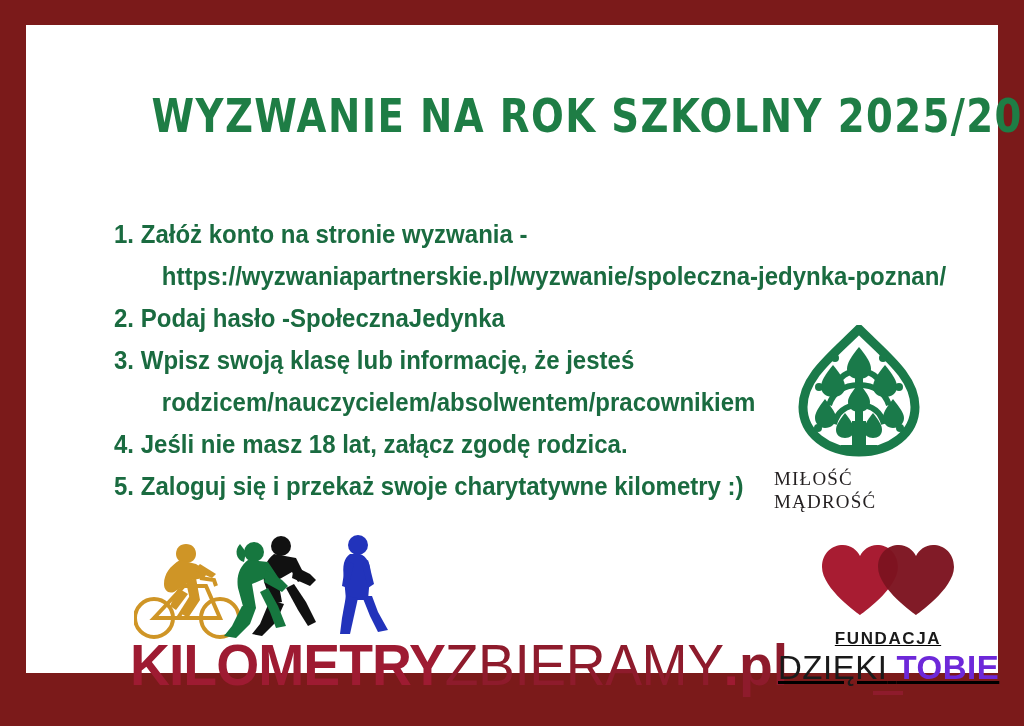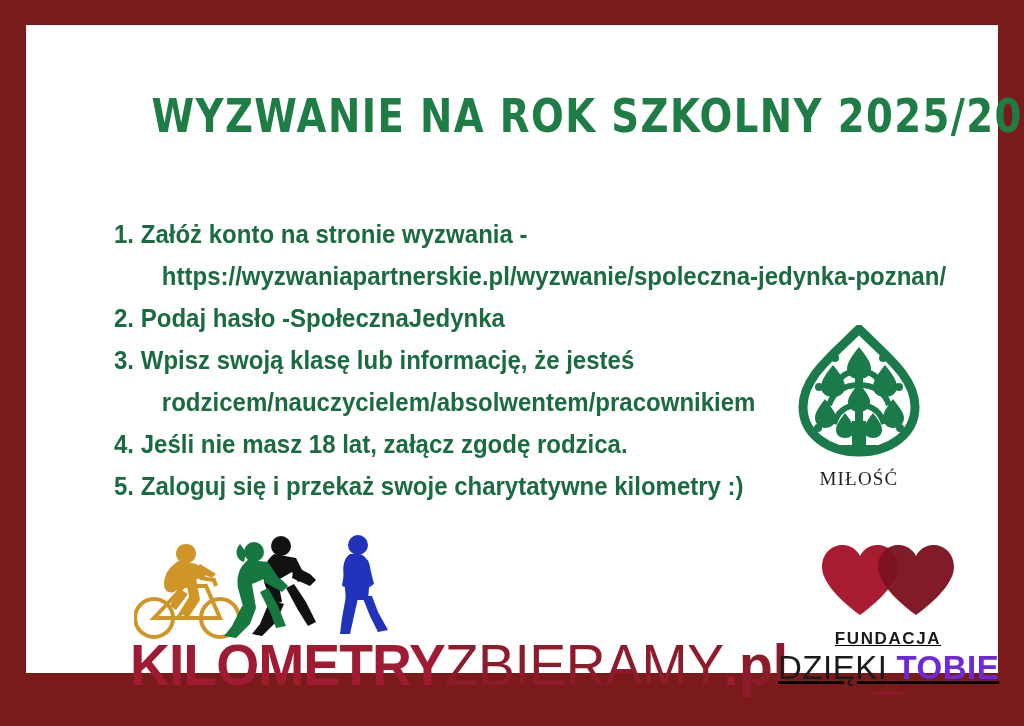--- a/index.html
+++ b/index.html
@@ -53,21 +53,21 @@
 
   
   #tree-logo{
     position:absolute;
     left:748px; top:300px;
     width:170px; height:195px;
   }
   #tree-logo svg{ display:block; margin:0 auto; }
   .tree-words{
     margin-top:2px;
-    text-align:center;
+    text-align:left;
     color:#231f20;
     font-family:"Liberation Serif", serif;
     font-size:19px;
     letter-spacing:1.2px;
     line-height:23px;
   }
 
   
   #figures{
     position:absolute;
@@ -192,20 +192,21 @@
         <circle cx="46" cy="33" r="4"></circle>
         <circle cx="94" cy="33" r="4"></circle>
         <circle cx="30" cy="62" r="4"></circle>
         <circle cx="110" cy="62" r="4"></circle>
         <circle cx="29" cy="103" r="4"></circle>
         <circle cx="111" cy="103" r="4"></circle>
       </g>
     </svg>
     <div class="tree-words">
       <div>MIŁOŚĆ</div>
+      <div>MĄDROŚĆ</div>
     </div>
   </div>
 
   <div id="figures">
     <svg width="290" height="110" viewBox="0 0 290 110">
 
       <g fill="#cf9526">
         <circle cx="20" cy="88" r="19" fill="none" stroke="#cf9526" stroke-width="4"></circle>
         <circle cx="86" cy="88" r="19" fill="none" stroke="#cf9526" stroke-width="4"></circle>
         <path d="M20 88 L50 56 L72 56 L86 88 L50 88 Z" fill="none" stroke="#cf9526" stroke-width="4"></path>

